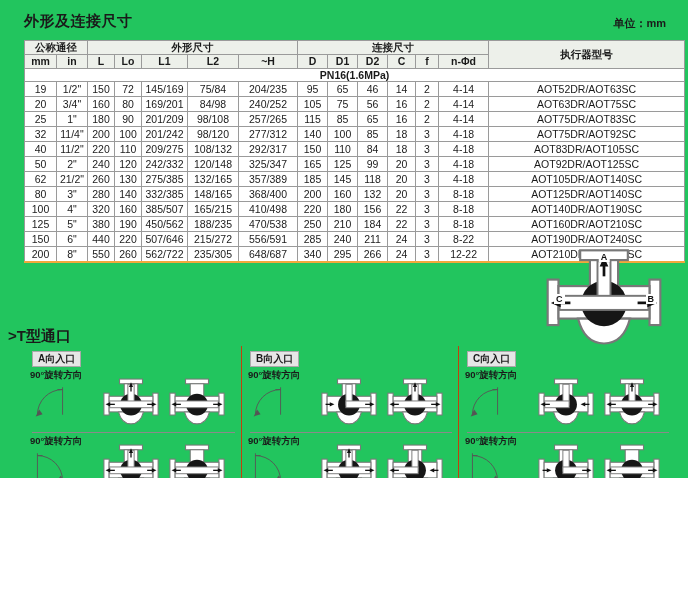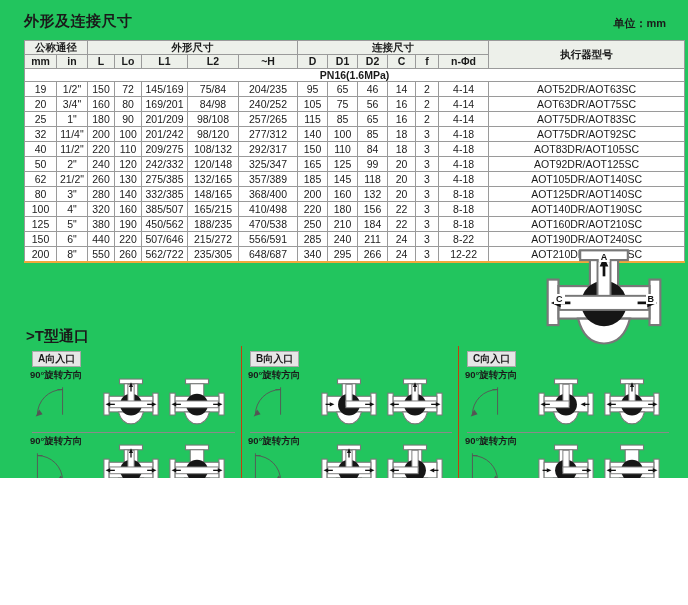--- a/index.html
+++ b/index.html
@@ -27,21 +27,21 @@
   .intro{position:absolute;top:272px;left:24px;width:512px;font-size:11px;font-weight:bold;color:#333;
          line-height:1.55;text-indent:2em}
   .overview-valve{position:absolute;top:246px;left:540px;width:128px;height:104px}
   .overview-valve svg{width:128px;height:104px}
   .ov-label{position:absolute;font-size:9px;font-weight:bold;color:#111;background:#fff;padding:0 2px}
   .ov-a{top:6px;left:50%;transform:translateX(-50%)}
   .ov-c{top:48px;left:14px}
   .ov-b{top:48px;right:12px}
 
   
-  .t-heading{position:absolute;top:327px;left:26px;font-size:15px;font-weight:bold}
+  .t-heading{position:absolute;top:327px;left:8px;font-size:15px;font-weight:bold}
   .t-grid{position:absolute;top:346px;left:24px;width:652px;display:flex}
   .t-col{width:217px;padding:2px 4px 0 6px}
   .t-col + .t-col{border-left:1px solid #c2410c}
   .inlet-tag{display:inline-block;font-size:10px;font-weight:bold;background:#e6e6e6;border:1px solid #aaa;
              padding:1px 5px;margin:1px 0 0 2px;line-height:1.2}
   .rot-label{font-size:9.5px;font-weight:bold;white-space:nowrap}
   .flow-row{display:flex;align-items:flex-end;margin-top:2px;height:58px}
   .rot-block{width:64px;display:flex;flex-direction:column;align-items:flex-start;height:58px}
   .rot-block .rot-label{margin-bottom:3px}
   svg.arc{width:32px;height:32px;margin-left:4px}

